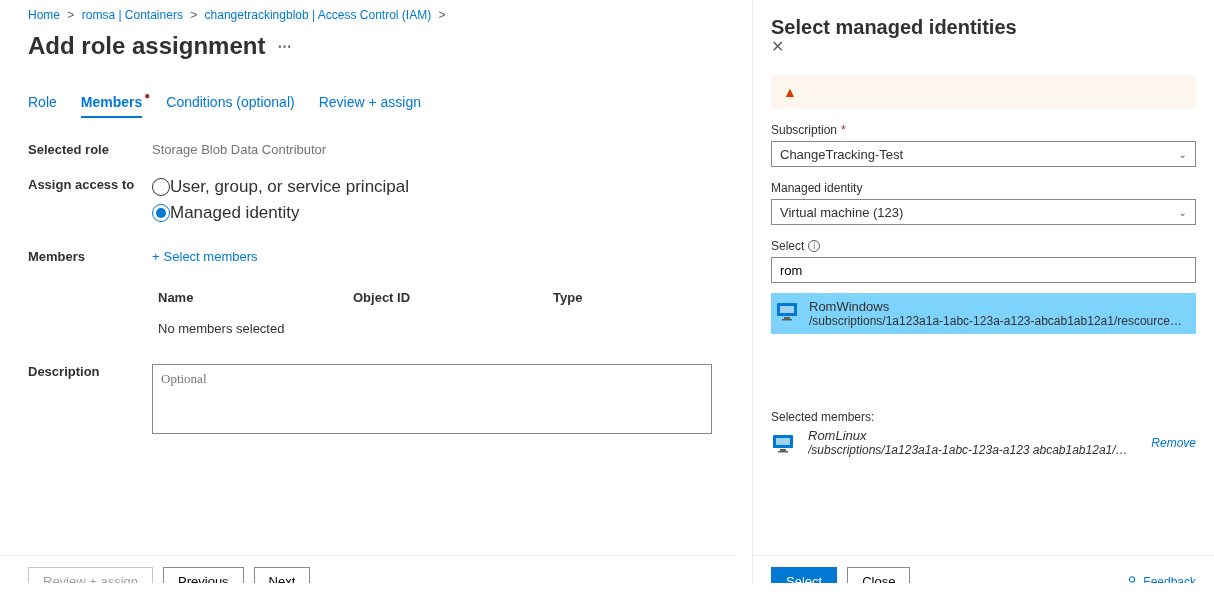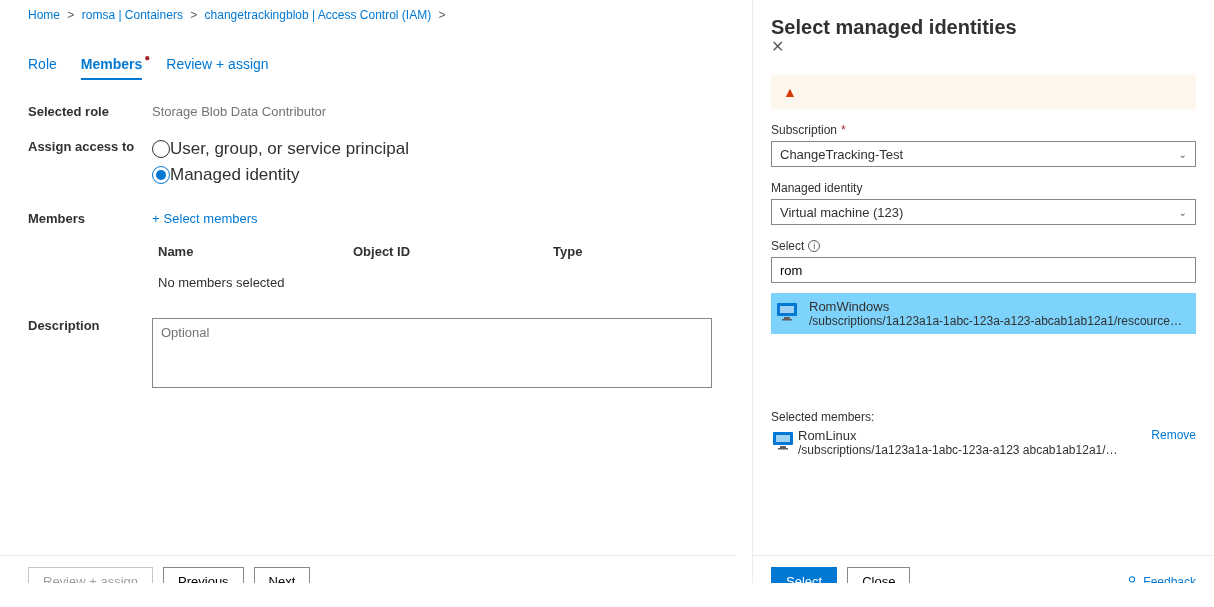--- a/index.html
+++ b/index.html
@@ -19,27 +19,27 @@
   .form-row { display:flex; margin-bottom:20px; }
   .form-label { width:124px; font-weight:600; font-size:13px; flex-shrink:0; }
   .form-body { flex:1; }
   .static-value { font-size:13px; color:#737373; }
   .radio-line { display:flex; align-items:center; margin-bottom:6px; font-size:17px; }
   .radio-outer { width:18px; height:18px; border:1px solid #323130; border-radius:50%; display:flex; align-items:center; justify-content:center; cursor:pointer;}
   .radio-outer.selected { border-color:#0078d4; }
   .radio-inner { width:10px; height:10px; background:#0078d4; border-radius:50%; }
   .link-action { color:#0078d4; font-size:13px; cursor:pointer; }
   .plus { color:#0078d4; margin-right:4px; }
-  .members-table { margin-top:10px; width:560px; }
+  .members-table { margin-top:18px; width:560px; }
   .table-head { display:flex; font-weight:600; font-size:13px; padding:8px 6px; }
   .col-name { width:195px; }
   .col-oid  { width:200px; }
   .col-type { flex:1; }
   .table-body { padding:8px 6px; font-size:13px; color:#323130; }
-  .desc-area { width:560px; height:70px; border:1px solid #8a8886; padding:6px 8px; font-size:13px; color:#605e5c; font-family:Liberation Sans, sans-serif; resize:none; }
+  .desc-area { width:560px; height:70px; border:1px solid #8a8886; padding:6px 8px; font-size:13px; color:#605e5c; font-family:Liberation Serif, serif; resize:none; }
   .footer-bar { position:absolute; left:0; bottom:0; width:100%; height:52px; border-top:1px solid #edebe9; display:flex; align-items:center; padding:0 28px; gap:10px; background:#fff;}
   .btn { height:30px; padding:0 14px; font-size:13px; border:1px solid #8a8886; background:#fff; cursor:pointer; }
   .btn.primary { background:#0078d4; color:#fff; border-color:#0078d4; }
   .btn.disabled { color:#a19f9d; border-color:#c8c6c4; cursor:default; }
   
   .panel { position:absolute; right:0; top:0; width:462px; height:607px; border-left:1px solid #edebe9; background:#fff; padding:16px 18px 0 18px; }
   .panel-title-row { display:flex; justify-content:space-between; align-items:flex-start;flex-direction:column; }
   .panel-title { font-size:20px; font-weight:600; }
   .close-x { font-size:16px; color:#605e5c; cursor:pointer; line-height:1; }
   .warn-box { margin-top:20px; background:#fdf6ed; border-left:0; padding:10px 12px; font-size:12px; color:#323130; display:flex; gap:10px; align-items:flex-start;}
@@ -51,21 +51,21 @@
   .select-box { height:26px; border:1px solid #8a8886; padding:0 8px; font-size:13px; display:flex; align-items:center; justify-content:space-between; cursor:pointer; }
   .chev { font-size:10px; color:#605e5c; }
   .text-input { width:100%; height:26px; border:1px solid #8a8886; padding:0 8px; font-size:13px; }
   .result-row { margin-top:10px; display:flex; gap:10px; align-items:flex-start; padding:6px 4px; background:#7dd3fc; cursor:pointer;}
   .vm-icon { width:24px; height:24px; flex-shrink:0; }
   .vm-icon svg { width:24px; height:24px; }
   .result-text .name { font-size:13px; }
   .result-text .path { font-size:12px; color:#323130; white-space:nowrap; overflow:hidden; text-overflow:ellipsis; max-width:380px; }
   .selected-section { position:absolute; left:18px; right:18px; top:410px; }
   .sel-label { font-size:12px; margin-bottom:4px; }
-  .sel-row { display:flex; gap:3px; align-items:flex-start; }
+  .sel-row { display:flex; gap:13px; align-items:center;font-style:italic; }
   .sel-text .name { font-size:13px; }
   .sel-text .path { font-size:12px; white-space:nowrap; overflow:hidden; text-overflow:ellipsis; max-width:320px;}
   .remove-link { color:#0078d4; font-size:12px; margin-left:auto; cursor:pointer; }
   .panel-footer { position:absolute; left:0; bottom:0; width:100%; height:52px; border-top:1px solid #edebe9; display:flex; align-items:center; padding:0 18px; gap:10px; background:#fff;}
   .feedback { margin-left:auto; color:#0078d4; font-size:12px; cursor:pointer; display:flex; align-items:center; gap:4px;}
   .person-ico { width:14px; height:14px; }
 </style>
 </head>
 <body>
 
@@ -75,27 +75,32 @@
 
     <div class="breadcrumb">
       <a href="#">Home</a>
       <span class="sep">&gt;</span>
       <a href="#">romsa | Containers</a>
       <span class="sep">&gt;</span>
       <a href="#">changetrackingblob | Access Control (IAM)</a>
       <span class="sep">&gt;</span>
     </div>
 
+    <div class="page-title">
+      <span>Add role assignment</span>
+      <span class="ellipsis-btn">⋯</span>
+    </div>
 
     <div class="tabs">
       <div class="tab">Role</div>
       <div class="tab active">
         <span>Members</span>
         <span class="req-dot">●</span>
       </div>
+      <div class="tab">Conditions (optional)</div>
       <div class="tab">Review + assign</div>
     </div>
 
     <div class="form-section">
 
       <div class="form-row">
         <div class="form-label">Selected role</div>
         <div class="form-body static-value">Storage Blob Data Contributor</div>
       </div>
 

